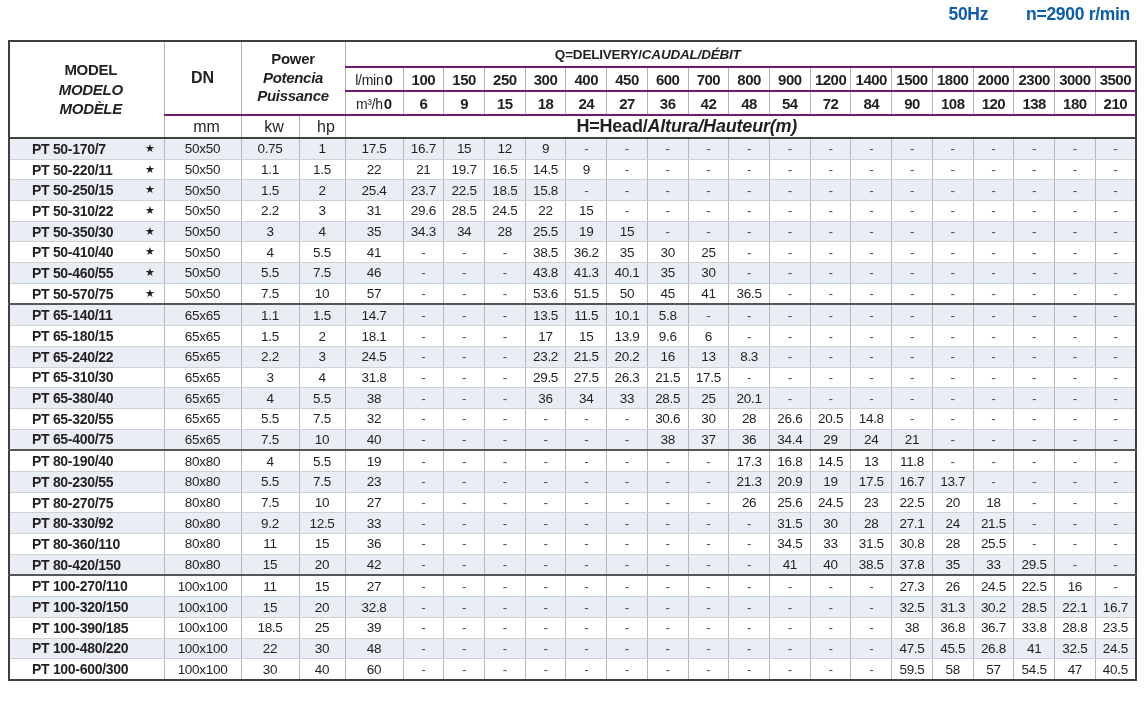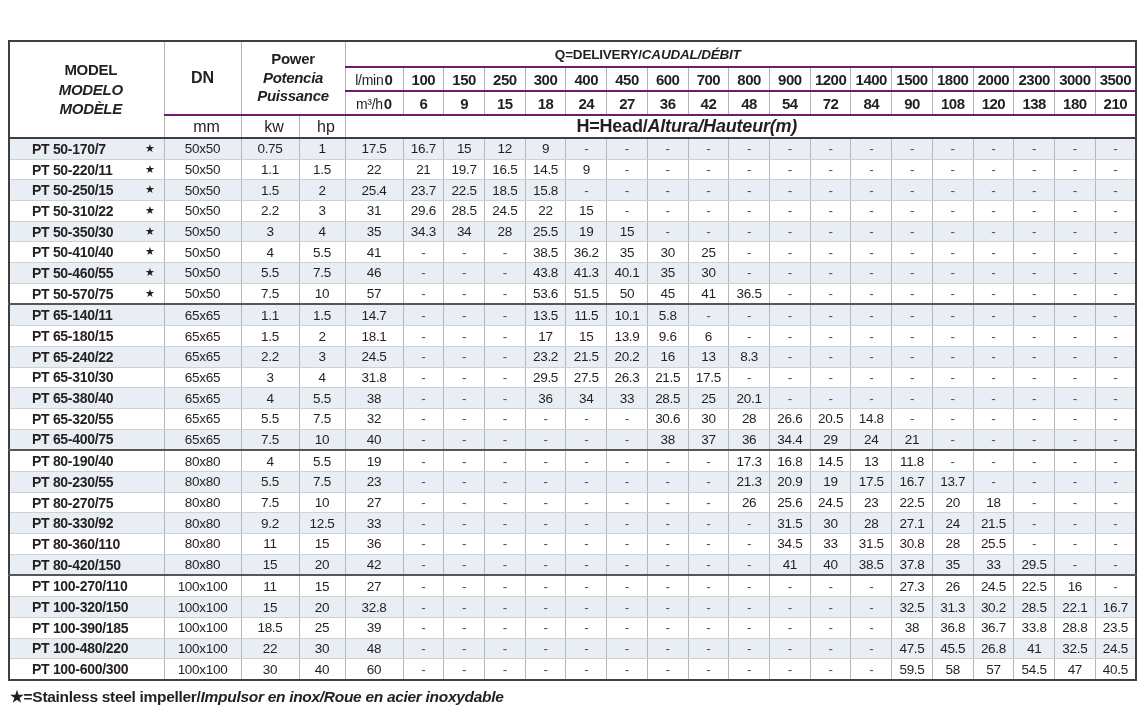--- a/index.html
+++ b/index.html
@@ -52,20 +52,24 @@
   
   .footnote{
     position:absolute;left:10px;top:688px;font-size:15.5px;font-weight:bold;letter-spacing:-0.3px;
   }
 </style>
 </head>
 <body>
 
 <div class="page">
 
+  <div class="topbar">
+    <span>50Hz</span>
+    <span>n=2900 r/min</span>
+  </div>
 
   <table class="perf">
     <colgroup>
       <col style="width:155px">
       <col style="width:77px">
       <col style="width:58px">
       <col style="width:46px">
       <col style="width:58px">
     </colgroup>
     <thead>
@@ -779,15 +783,14 @@
           <td>59.5</td>
           <td>58</td>
           <td>57</td>
           <td>54.5</td>
           <td>47</td>
           <td>40.5</td>
         </tr>
       </tbody>
   </table>
 
-  <div class="footnote"><span>★=Stainless steel impeller/</span><span class="it">Impulsor en inox/Roue en acier inoxydable</span></div>
 
 </div>
 
 </body></html>

